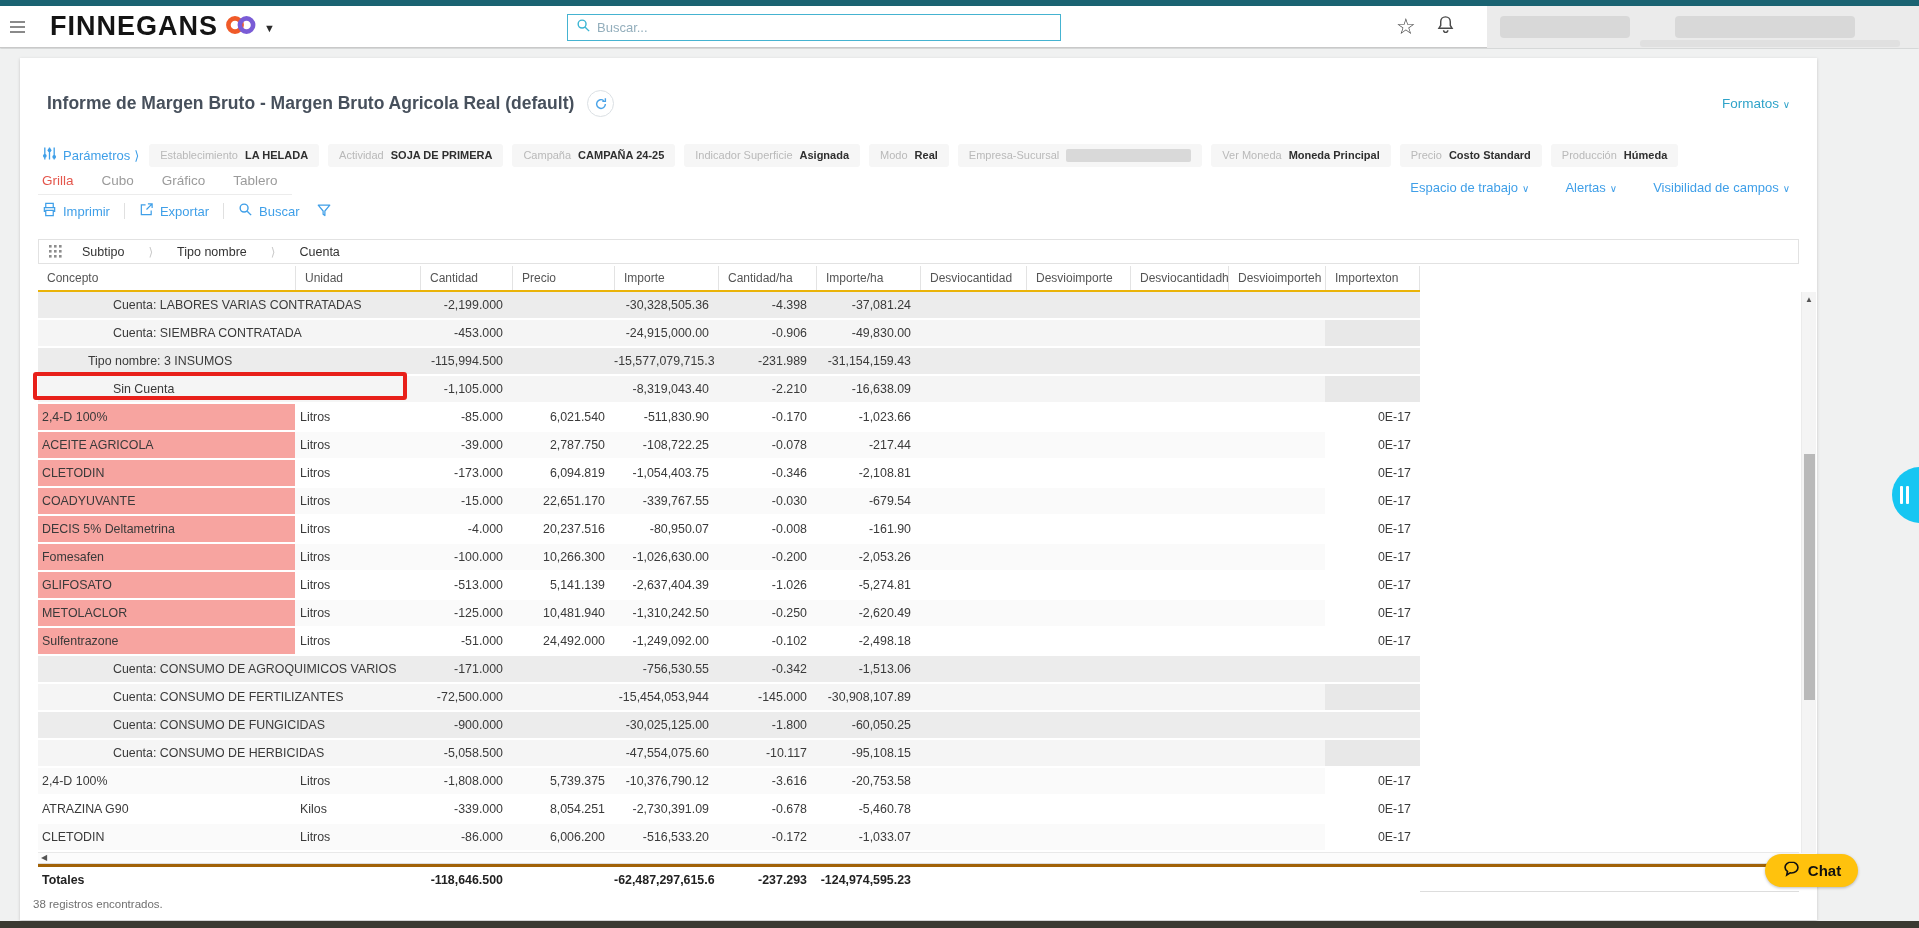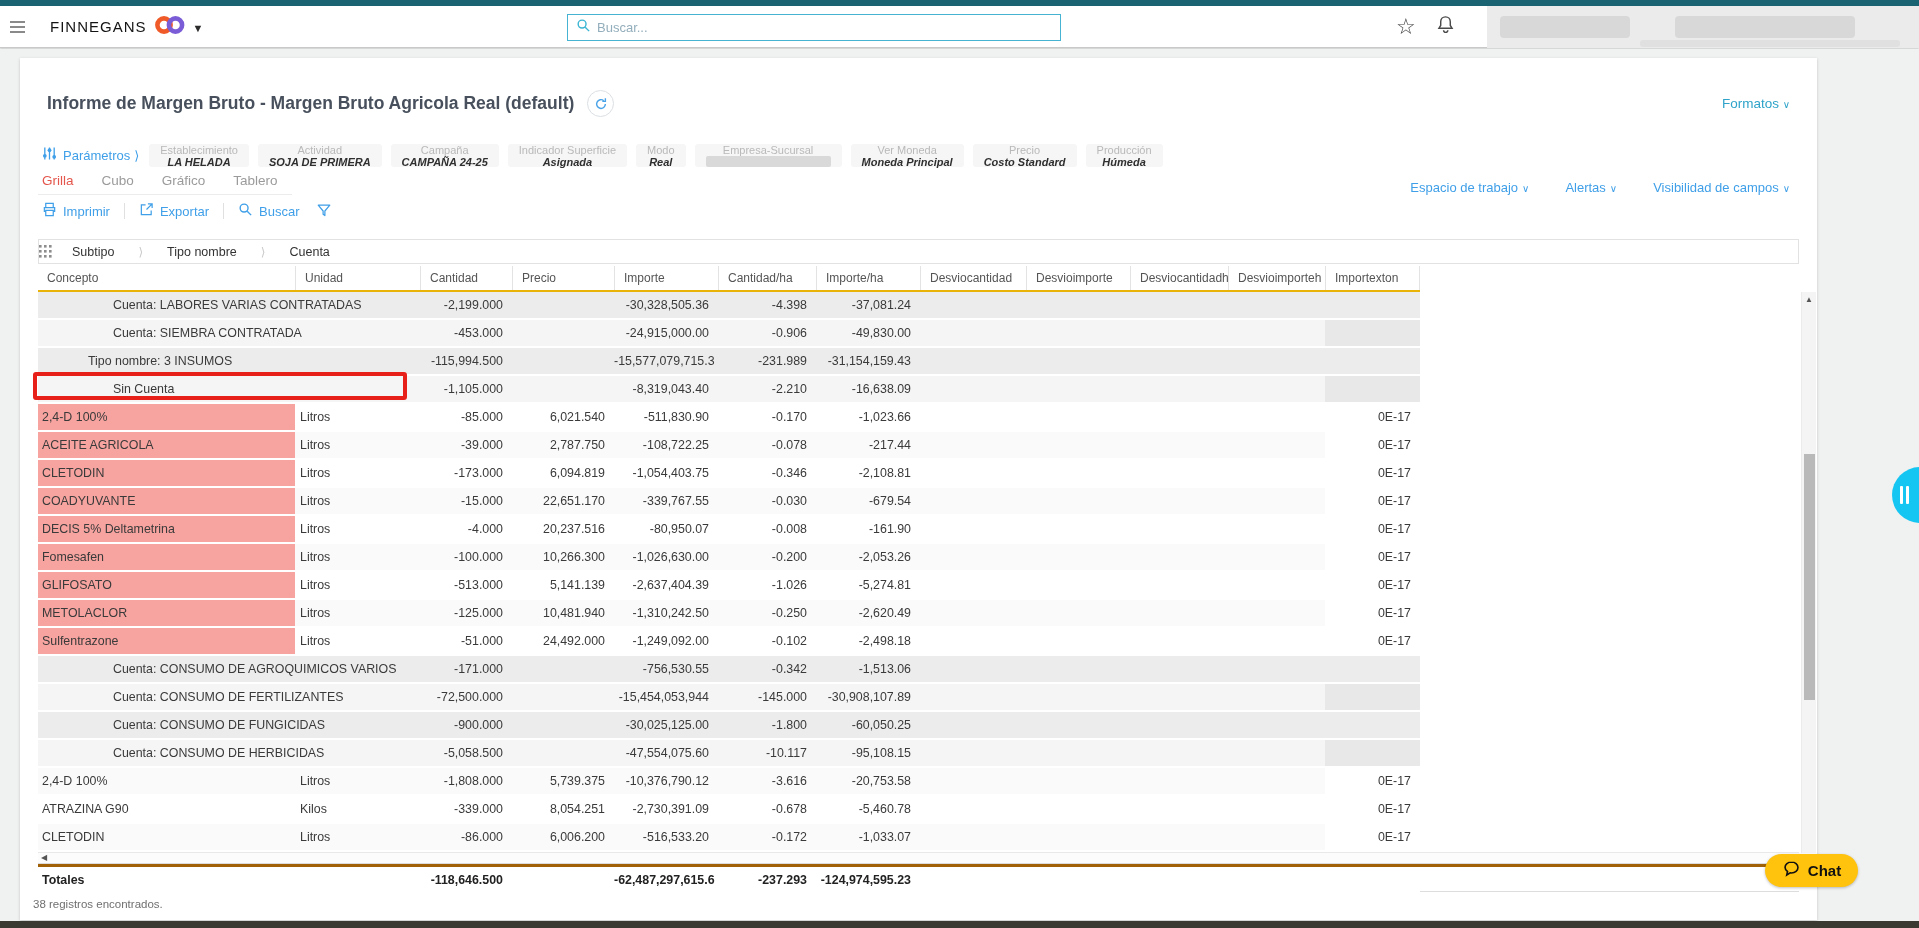--- a/index.html
+++ b/index.html
@@ -7,21 +7,21 @@
   body { font-family:"Liberation Sans", sans-serif; background:#eef0f0; position:relative; }
 
   
   .accent-strip { height:6px; background:#1a6372; }
   .app-header { height:42px; background:#fff; border-bottom:1px solid #c9c9c9;
                 box-shadow:0 1px 2px rgba(0,0,0,.15); position:relative; display:flex; align-items:center; }
   .hamburger { width:30px; height:30px; margin-left:6px; display:flex; flex-direction:column;
                justify-content:center; gap:3px; cursor:pointer; }
   .hamburger i { display:block; width:15px; height:2px; background:#8a8a8a; margin-left:4px; }
   .brand { display:flex; align-items:center; gap:6px; margin-left:14px; cursor:pointer; }
-  .brand-text { font-size:15px; font-weight:normal; letter-spacing:1px; color:#141414; }
+  .brand-text { font-size:27px; font-weight:bold; letter-spacing:1px; color:#141414; }
   .brand-caret { font-size:11px; color:#2b2b2b; margin-top:3px; }
   .search-wrap { position:absolute; left:567px; top:8px; width:494px; height:27px;
                  border:1px solid #45b3d1; border-radius:0; background:#fff;
                  display:flex; align-items:center; padding-left:8px; }
   .search-wrap input { border:none; outline:none; font-size:13px; color:#44606e; width:420px;
                        font-family:"Liberation Sans",sans-serif; background:transparent; margin-left:6px; }
   .search-wrap input::placeholder { color:#93aebc; }
   .hdr-icons { position:absolute; left:1396px; top:0; height:42px; display:flex; align-items:center; gap:18px; }
   .star-glyph { font-size:22px; color:#3d3d3d; line-height:1; cursor:pointer; }
   .redacted-panel { position:absolute; left:1487px; top:0; width:432px; height:42px; background:#ebebeb; }
@@ -39,41 +39,41 @@
   .refresh-btn { width:27px; height:27px; border:1px solid #dbe0e4; border-radius:50%; background:#fff;
                  margin-left:13px; display:flex; align-items:center; justify-content:center; cursor:pointer; }
   .formats-link { margin-left:auto; font-size:13.5px; color:#2fa3c9; cursor:pointer; }
   .formats-link .caret { font-size:10px; }
 
   .params-row { margin:26px 0 0 22px; display:flex; align-items:center; height:24px; }
   .params-link { display:flex; align-items:center; gap:6px; color:#3f9fe8; font-size:13px; cursor:pointer; }
   .params-chevron { color:#3f9fe8; font-size:13px; margin:0 10px 0 4px; }
   .chips { display:flex; align-items:center; gap:9px; }
   .chip { background:#f6f6f6; border-radius:3px; height:23px; display:flex; align-items:center;
-          padding:0 11px; cursor:pointer; white-space:nowrap;flex-direction:column; }
+          padding:0 11px; gap:7px; cursor:pointer; white-space:nowrap; }
   .chip-label { font-size:11px; color:#b9b9b9; }
-  .chip-value { font-size:11px; color:#2f2f2f; font-weight:bold;font-style:italic; }
+  .chip-value { font-size:11px; color:#2f2f2f; font-weight:bold; }
   .chip-value.redacted { width:125px; height:13px; background:#d9d9d9; border-radius:2px; }
 
   .tabs-row { margin:6px 27px 0 18px; display:flex; align-items:flex-end; height:22px; }
   .tabs { display:flex; border-bottom:1px solid #ececec; }
   .tab { font-size:13.5px; color:#9b9b9b; padding:0 14px 6px 14px; cursor:pointer; }
   .tab:first-child { padding-left:4px; }
   .tab.active { color:#e4564c; }
   .ws-links { margin-left:auto; display:flex; gap:36px; }
   .ws-link { font-size:13px; color:#3f9fe8; cursor:pointer; white-space:nowrap; }
   .ws-link .caret { font-size:10px; margin-left:4px; }
 
   .toolbar-row { margin:5px 0 0 18px; height:22px; display:flex; align-items:center; }
   .tool-item { display:flex; align-items:center; gap:6px; font-size:13px; color:#3f9fe8; cursor:pointer; padding:0 4px; }
   .tool-divider { width:1px; height:16px; background:#e0e0e0; margin:0 10px; }
   .funnel-btn { margin-left:12px; cursor:pointer; display:flex; align-items:center; }
 
   .groupby-bar { margin:17px 18px 0 18px; height:25px; border:1px solid #e2e2e2; background:#fff;
-                 display:flex; align-items:center; }
+                 display:flex; align-items:center; padding-left:10px; }
   .grip { margin-right:14px; display:flex; align-items:center; cursor:grab; }
   .group-item { font-size:12.5px; color:#333; cursor:grab; padding:0 6px; }
   .group-sep { color:#c9c9c9; font-size:12px; margin:0 18px; }
 
   
   .grid { margin:2px 0 0 18px; position:relative; }
   .ghead-row, .grid-row, .totals-grid {
      display:grid;
      grid-template-columns:257px 125px 92px 102px 104px 98px 104px 106px 104px 98px 97px 95px;
      width:1382px; }

